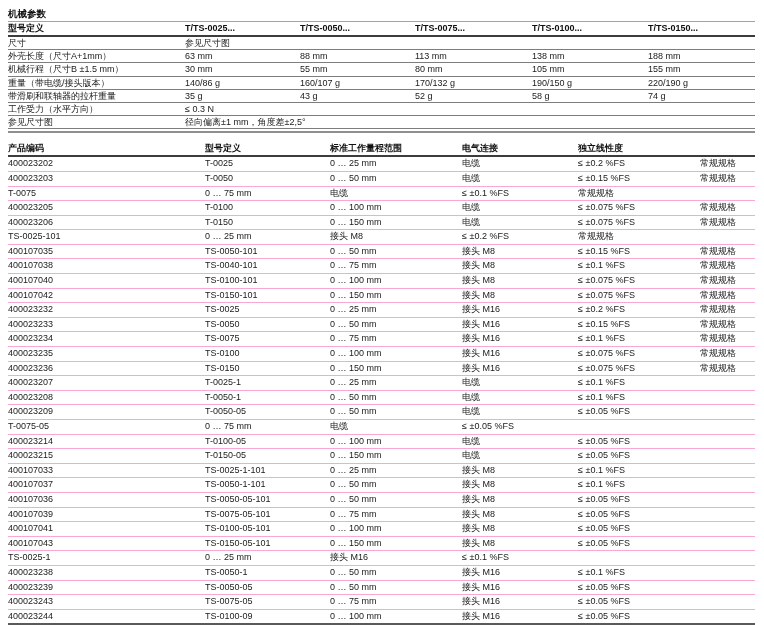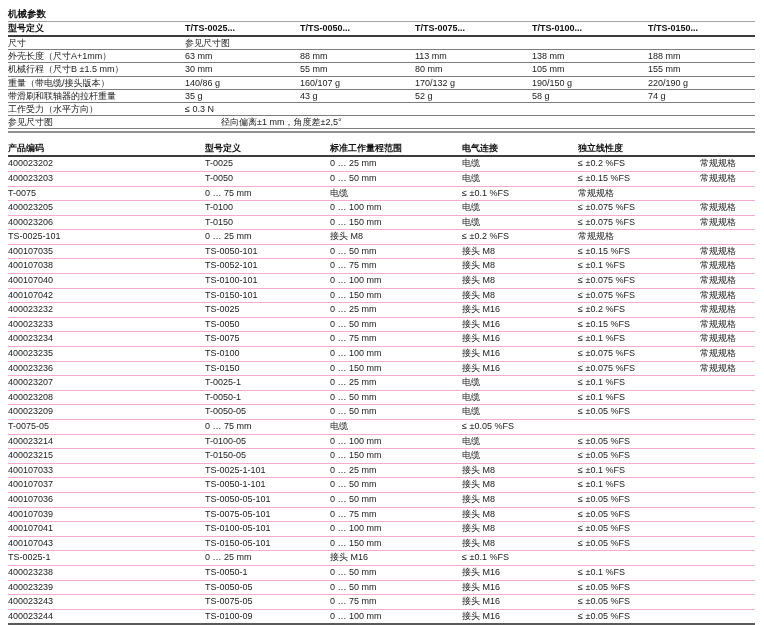--- a/index.html
+++ b/index.html
@@ -106,21 +106,21 @@
           <div class="cell">52 g</div>
           <div class="cell">58 g</div>
           <div class="cell">74 g</div>
         </div>
         <div class="mech-row">
           <div class="cell">工作受力（水平方向）</div>
           <div class="cell" style="grid-column: 2 / 7;">≤ 0.3 N</div>
         </div>
         <div class="mech-row">
           <div class="cell">参见尺寸图</div>
-          <div class="cell" style="grid-column: 2 / 7; margin-left: 36px;">径向偏离±1 mm，角度差±2,5°</div>
+          <div class="cell" style="grid-column: 2 / 7;">径向偏离±1 mm，角度差±2,5°</div>
         </div>
       </div>
   </div>
 
   <div class="dbl-rule"></div>
 
   <div>
     <div class="prod-row prod-header">
       <div class="cell bold">产品编码</div>
       <div class="cell bold">型号定义</div>
@@ -179,21 +179,21 @@
         <div class="prod-row">
           <div class="cell">400107035</div>
           <div class="cell">TS-0050-101</div>
           <div class="cell">0 … 50 mm</div>
           <div class="cell">接头 M8</div>
           <div class="cell">≤ ±0.15 %FS</div>
           <div class="cell">常规规格</div>
         </div>
         <div class="prod-row">
           <div class="cell">400107038</div>
-          <div class="cell">TS-0052-101</div>
+          <div class="cell">TS-0040-101</div>
           <div class="cell">0 … 75 mm</div>
           <div class="cell">接头 M8</div>
           <div class="cell">≤ ±0.1 %FS</div>
           <div class="cell">常规规格</div>
         </div>
         <div class="prod-row">
           <div class="cell">400107040</div>
           <div class="cell">TS-0100-101</div>
           <div class="cell">0 … 100 mm</div>
           <div class="cell">接头 M8</div>

